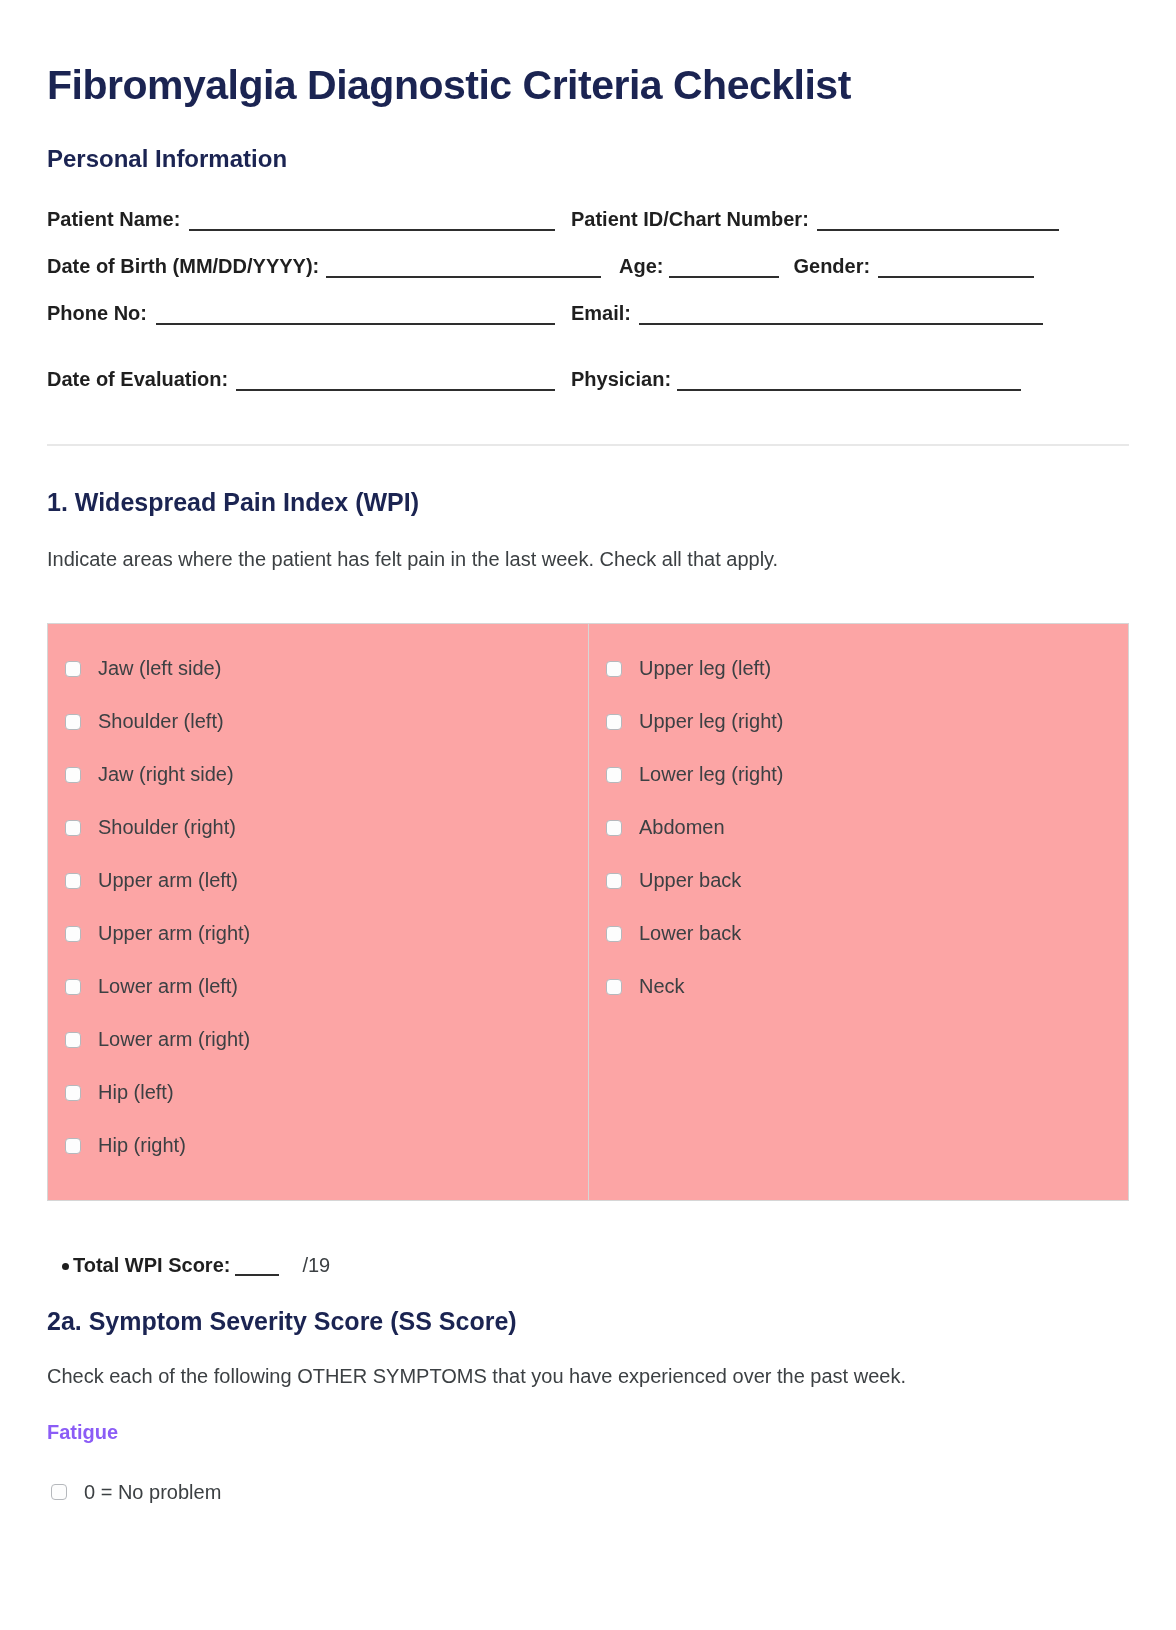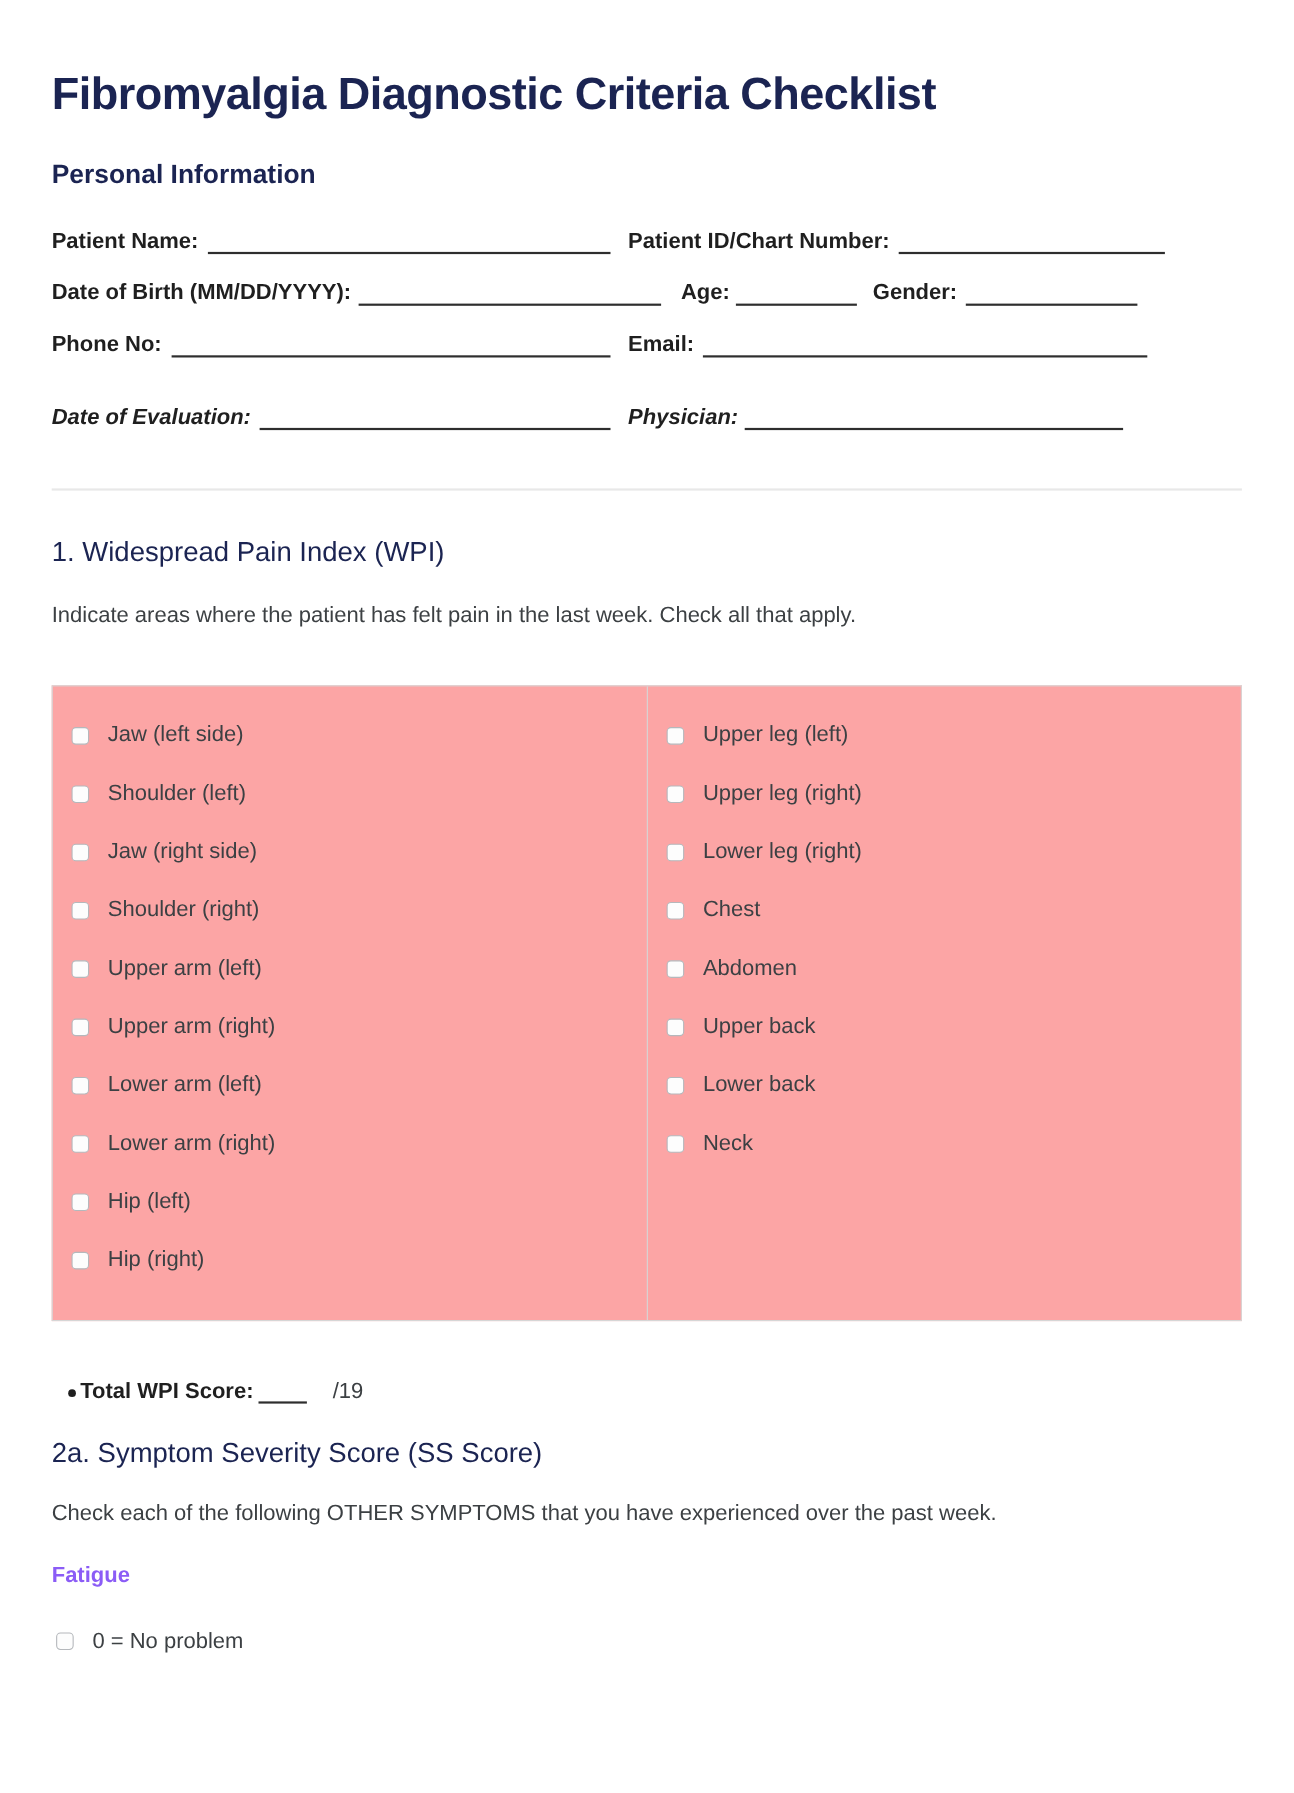--- a/index.html
+++ b/index.html
@@ -15,29 +15,29 @@
     margin-top:62px;
     font-size:41px; line-height:47px; font-weight:bold;
     color:#1b2452; letter-spacing:-0.5px;
   }
   h2.sub-heading {
     margin-top:36px;
     font-size:24px; line-height:28px; font-weight:bold;
     color:#1b2452;
   }
   h2.section-heading {
-    font-size:25px; line-height:30px; font-weight:normal;
+    font-size:25px; line-height:30px; font-weight:bold;
     color:#1b2452;
   }
 
   
   .field-row { display:flex; line-height:24px; font-size:20px; }
   .row-1 { margin-top:34px; }
   .row-2, .row-3 { margin-top:23px; }
-  .row-4 { margin-top:42px; margin-bottom:0;font-style:italic; }
+  .row-4 { margin-top:42px; margin-bottom:0; }
   .pair { display:flex; align-items:flex-end; }
   .pair-fixed { flex:0 0 524px; }
   .pair-fixed-dob { flex:0 0 560px; }
   .pair-grow { flex:1 1 auto; }
   .lbl { font-weight:bold; color:#1f1f1f; white-space:nowrap; }
   .blank {
     display:inline-block; height:5px;
     border-bottom:2px solid #2e2e2e;
   }
   .blank-grow { flex:1 1 auto; }
@@ -214,24 +214,20 @@
             <span class="checkbox"></span>
             <span class="cb-label">Upper leg (right)</span>
           </li>
 
 
           <li class="cb-item">
             <span class="checkbox"></span>
             <span class="cb-label">Lower leg (right)</span>
           </li>
 
-          <li class="cb-item">
-            <span class="checkbox"></span>
-            <span class="cb-label">Chest</span>
-          </li>
 
           <li class="cb-item">
             <span class="checkbox"></span>
             <span class="cb-label">Abdomen</span>
           </li>
 
           <li class="cb-item">
             <span class="checkbox"></span>
             <span class="cb-label">Upper back</span>
           </li>

